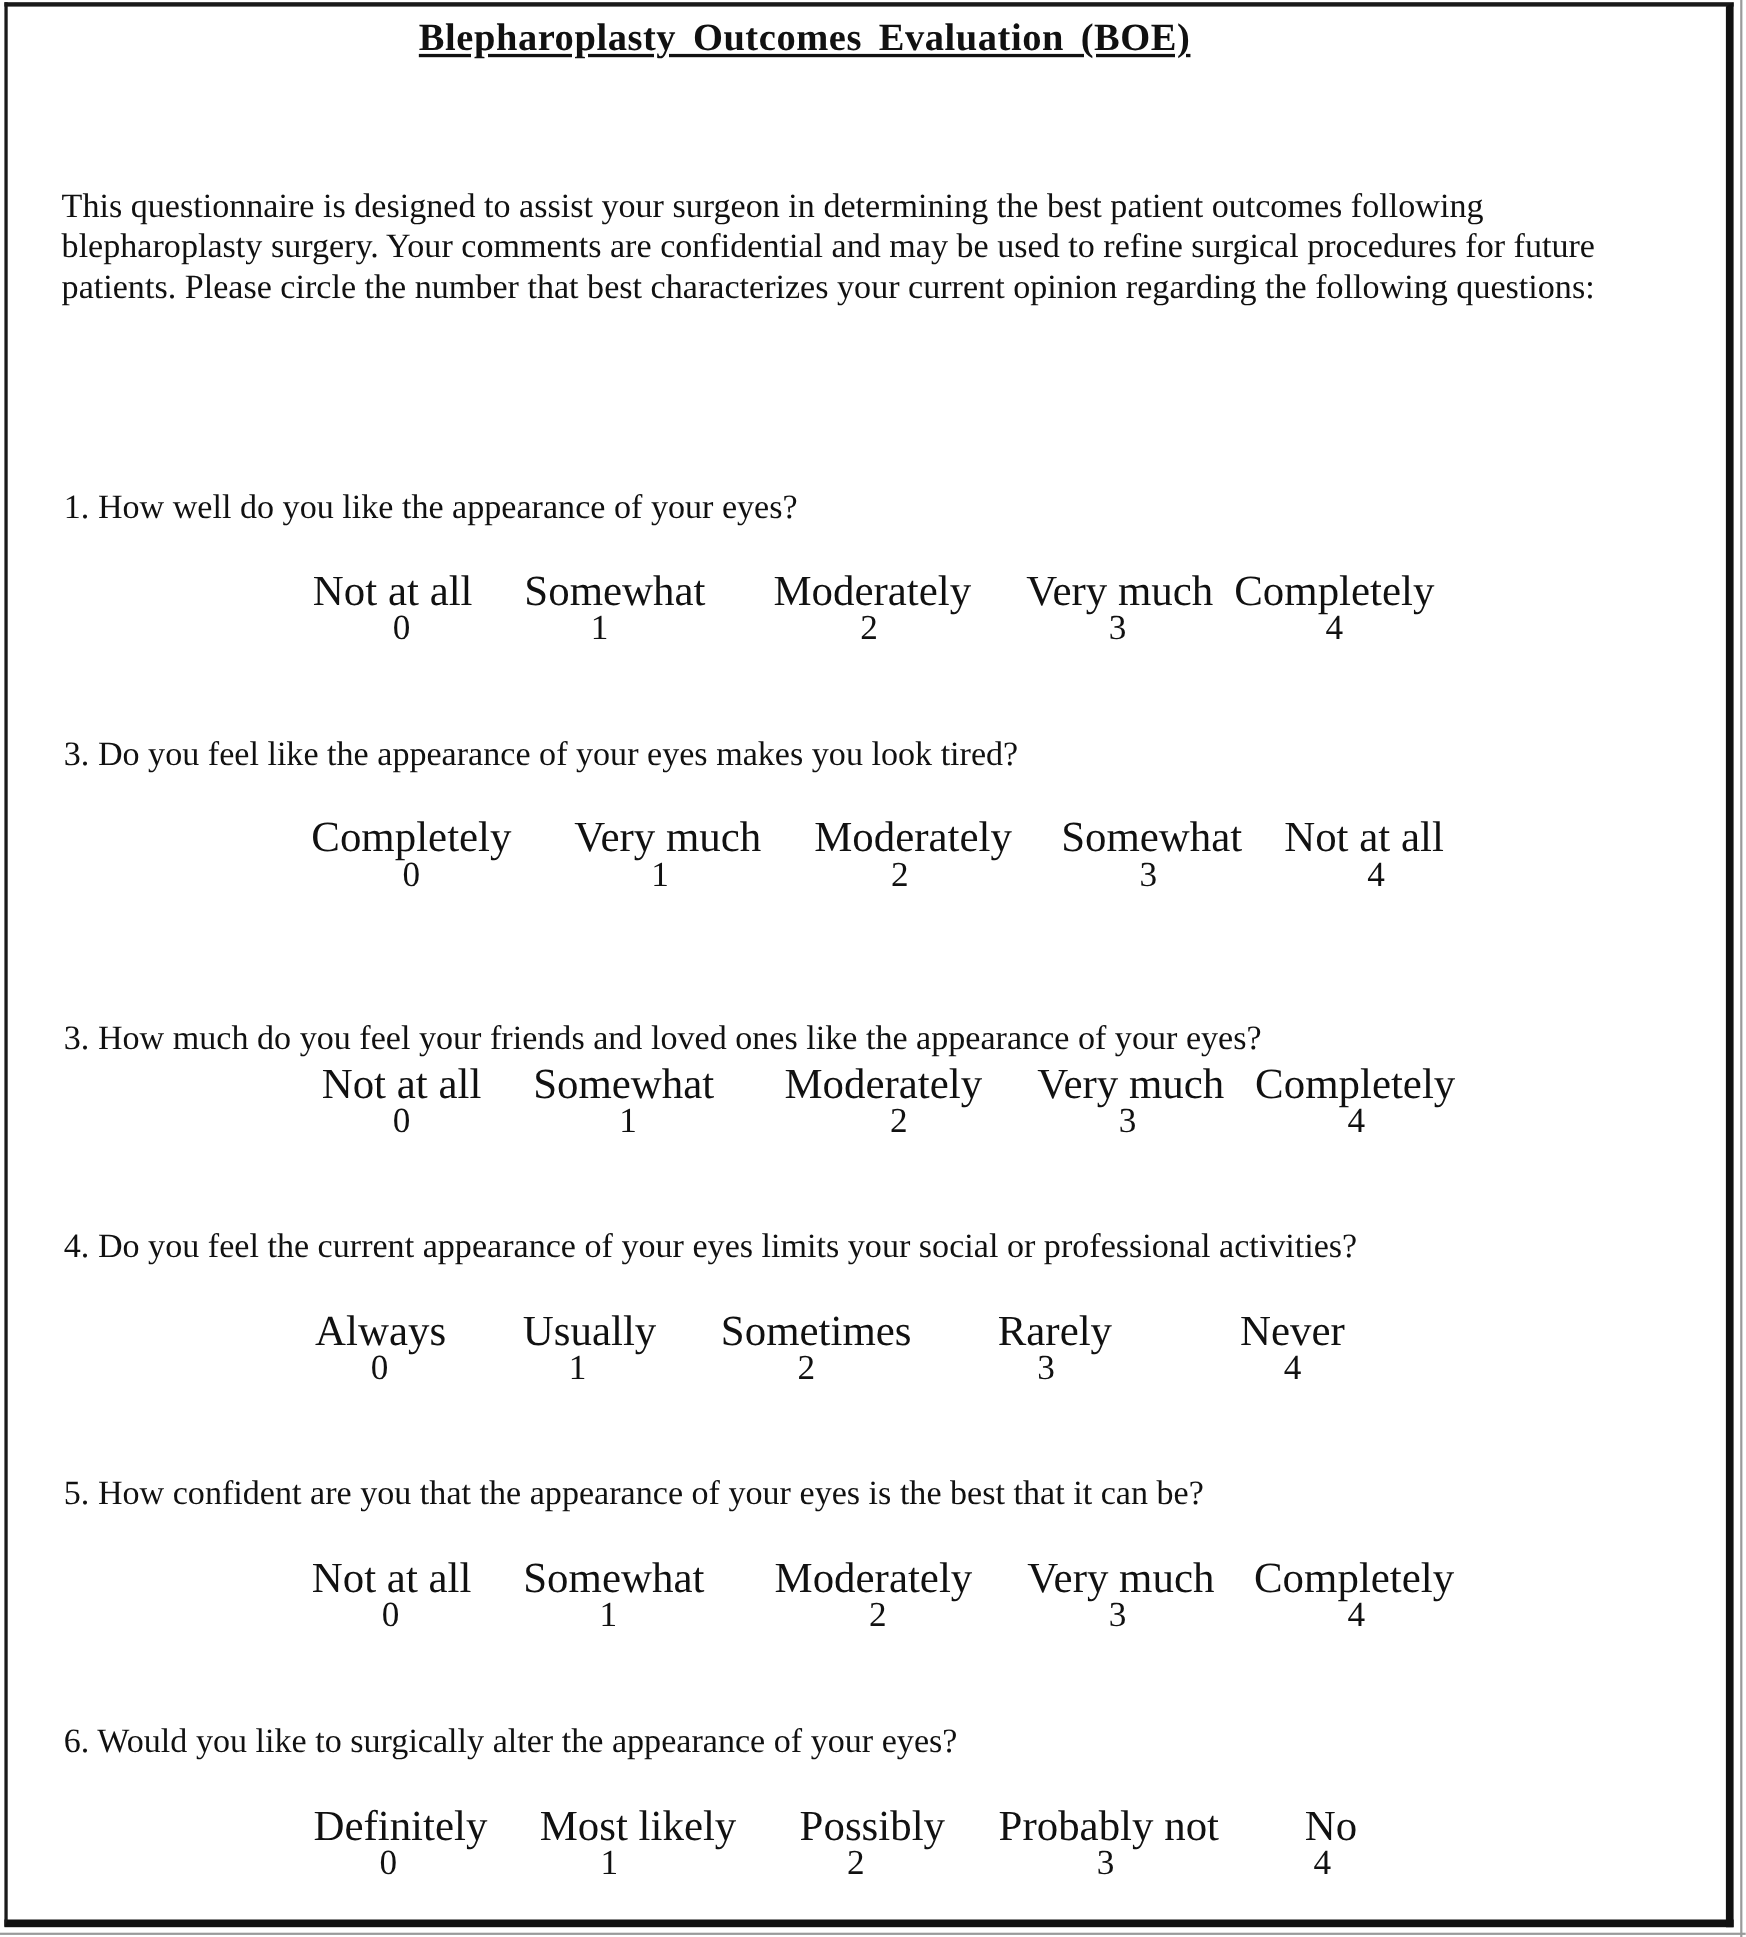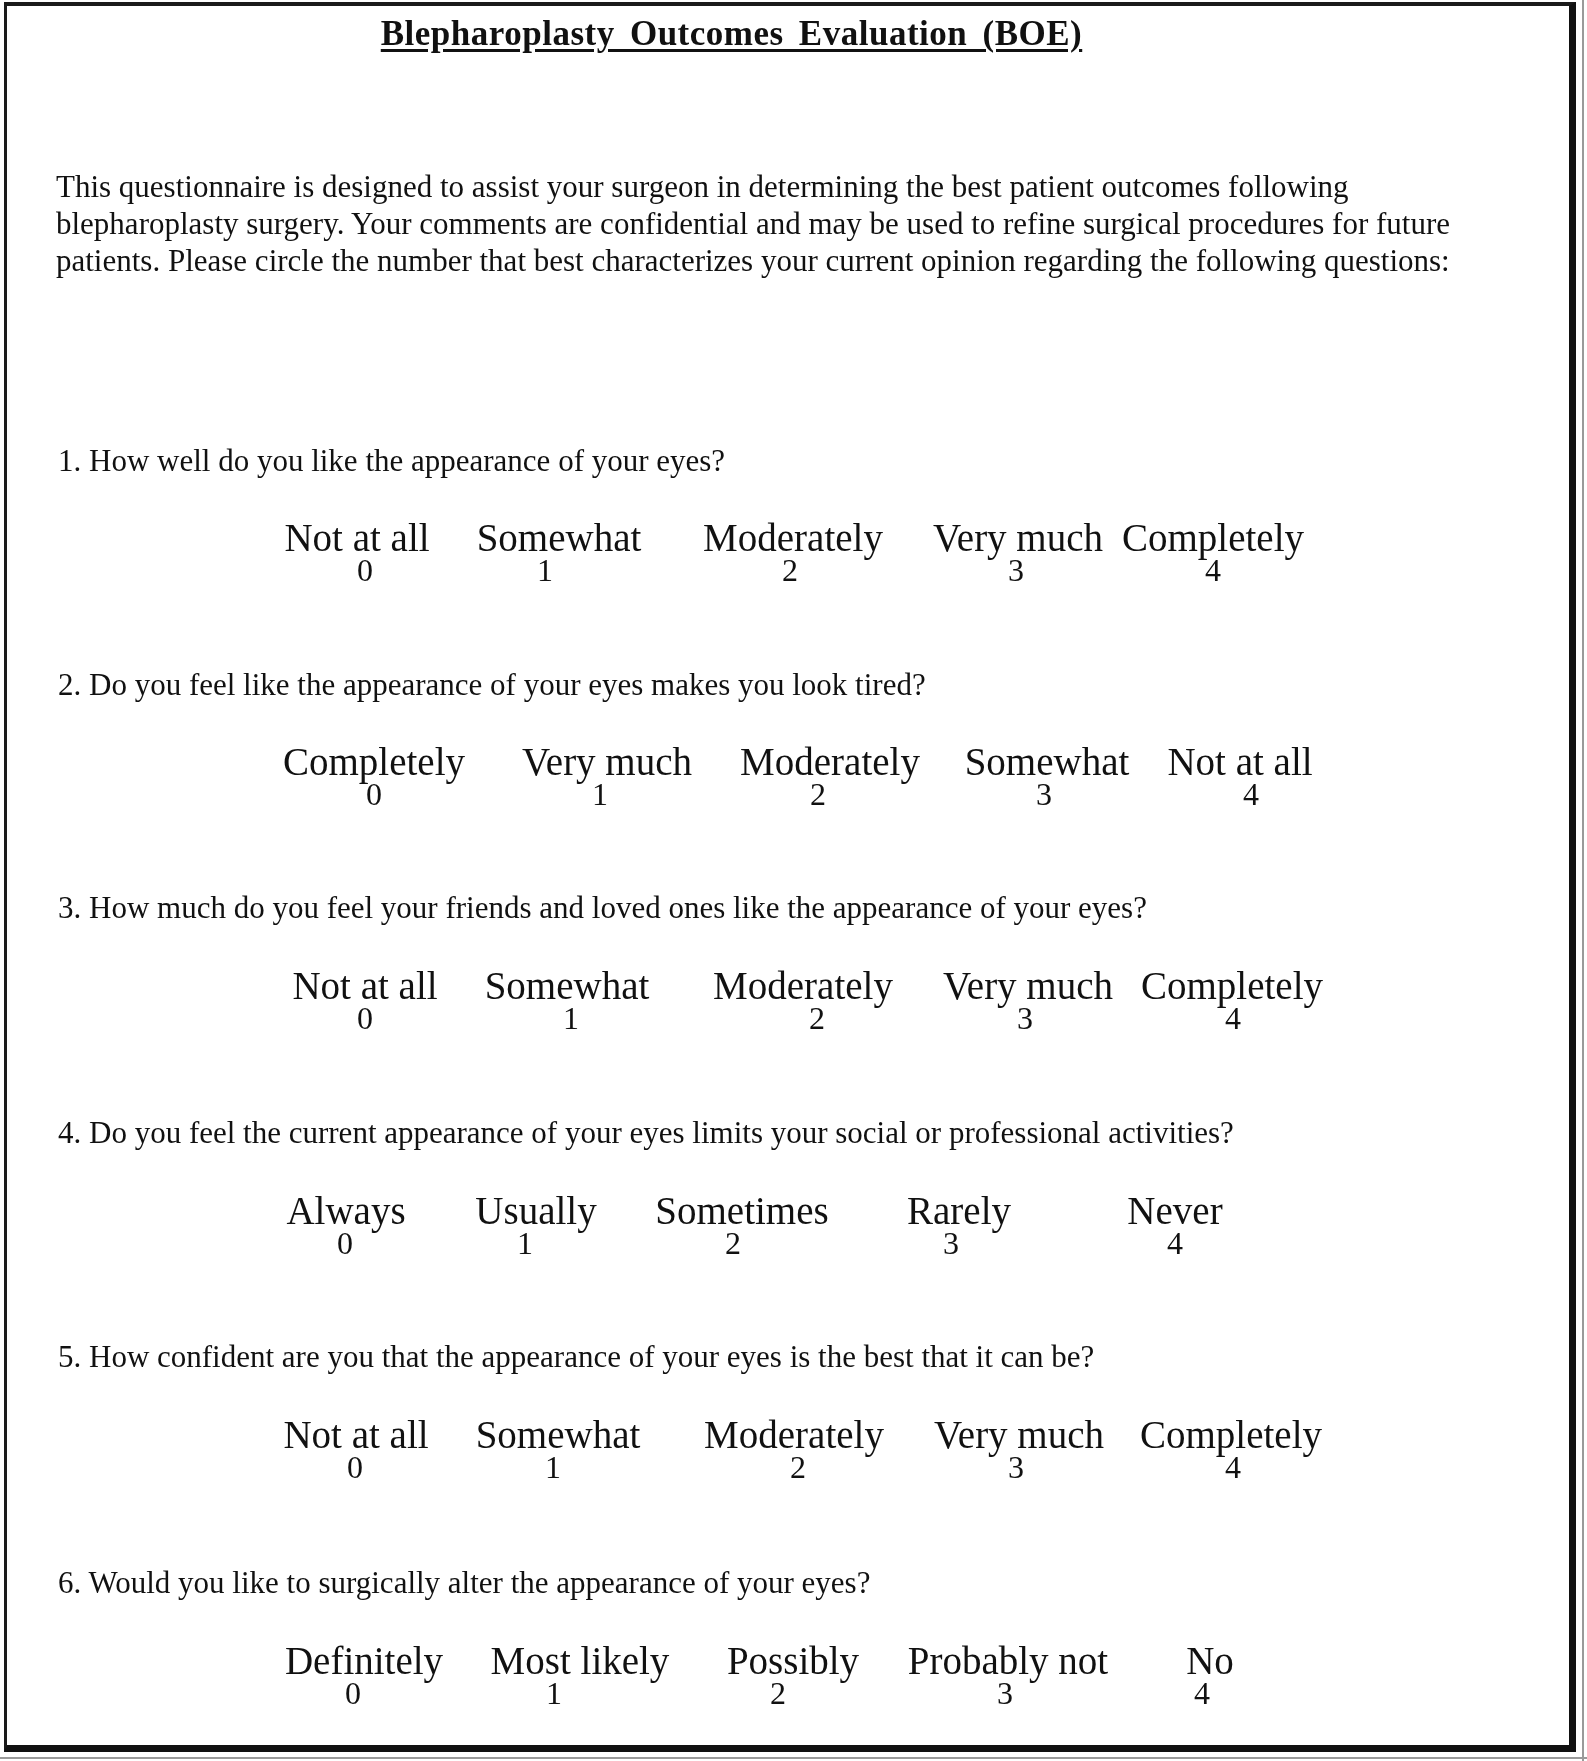--- a/index.html
+++ b/index.html
@@ -106,35 +106,35 @@
   <div class="opt-label" style="left:559px; top:515px;">Somewhat</div>
   <div class="opt-num" style="left:545px; top:552px;">1</div>
   <div class="opt-label" style="left:793px; top:515px;">Moderately</div>
   <div class="opt-num" style="left:790px; top:552px;">2</div>
   <div class="opt-label" style="left:1018px; top:515px;">Very much</div>
   <div class="opt-num" style="left:1016px; top:552px;">3</div>
   <div class="opt-label" style="left:1213px; top:515px;">Completely</div>
   <div class="opt-num" style="left:1213px; top:552px;">4</div>
 </div>
 
-<div class="question" style="top:667px;">2. Do you feel like the appearance of your eyes makes you look tired?</div>
+<div class="question" style="top:667px;">3. Do you feel like the appearance of your eyes makes you look tired?</div>
 <div>
   <div class="opt-label" style="left:374px; top:739px;">Completely</div>
   <div class="opt-num" style="left:374px; top:776px;">0</div>
   <div class="opt-label" style="left:607px; top:739px;">Very much</div>
   <div class="opt-num" style="left:600px; top:776px;">1</div>
   <div class="opt-label" style="left:830px; top:739px;">Moderately</div>
   <div class="opt-num" style="left:818px; top:776px;">2</div>
   <div class="opt-label" style="left:1047px; top:739px;">Somewhat</div>
   <div class="opt-num" style="left:1044px; top:776px;">3</div>
   <div class="opt-label" style="left:1240px; top:739px;">Not at all</div>
   <div class="opt-num" style="left:1251px; top:776px;">4</div>
 </div>
 
-<div class="question" style="top:890px;">3. How much do you feel your friends and loved ones like the appearance of your eyes?</div>
+<div class="question" style="top:926px;">3. How much do you feel your friends and loved ones like the appearance of your eyes?</div>
 <div>
   <div class="opt-label" style="left:365px; top:963px;">Not at all</div>
   <div class="opt-num" style="left:365px; top:1000px;">0</div>
   <div class="opt-label" style="left:567px; top:963px;">Somewhat</div>
   <div class="opt-num" style="left:571px; top:1000px;">1</div>
   <div class="opt-label" style="left:803px; top:963px;">Moderately</div>
   <div class="opt-num" style="left:817px; top:1000px;">2</div>
   <div class="opt-label" style="left:1028px; top:963px;">Very much</div>
   <div class="opt-num" style="left:1025px; top:1000px;">3</div>
   <div class="opt-label" style="left:1232px; top:963px;">Completely</div>

